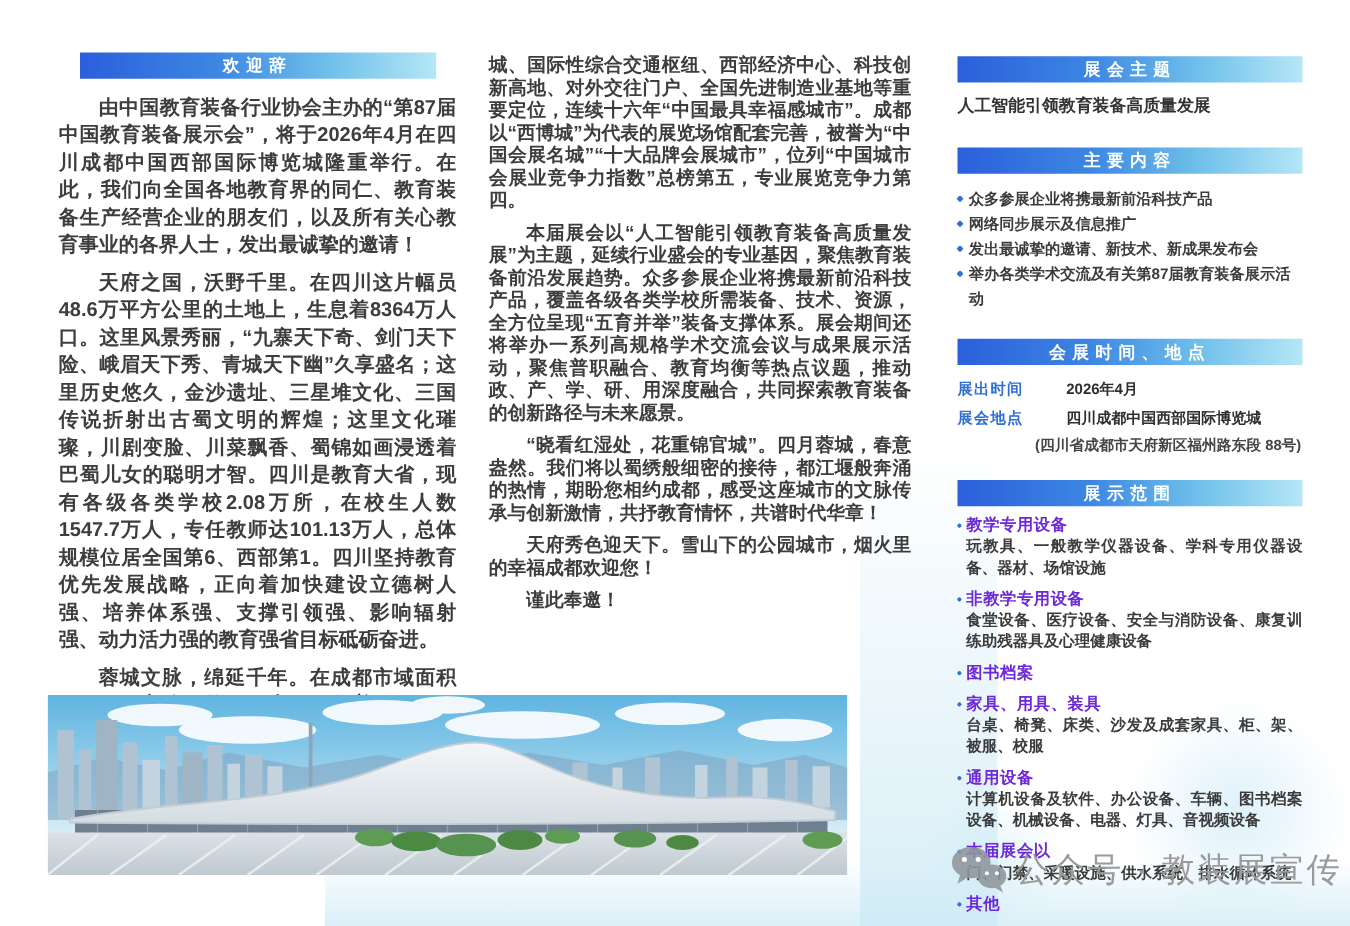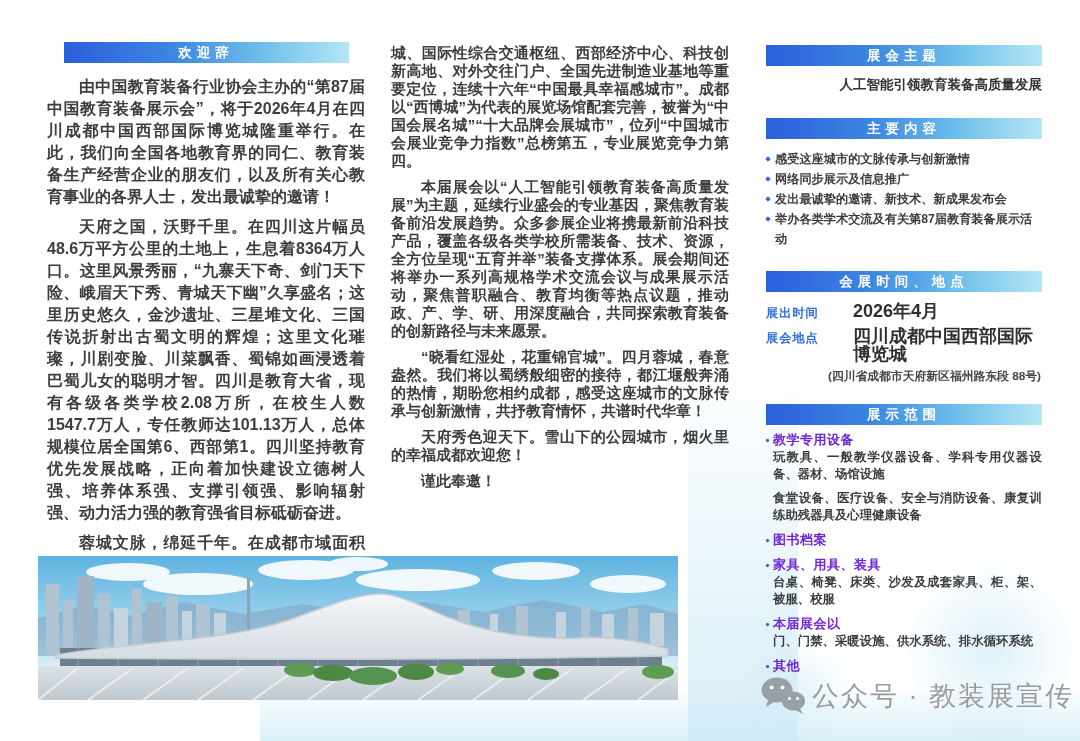--- a/index.html
+++ b/index.html
@@ -39,30 +39,30 @@
   .mid-panel{position:absolute;left:391px;top:44px;width:338px;}
   .mid-panel p{
     margin:0 0 8px 0;font-size:15px;line-height:18px;font-weight:600;
     text-align:justify;text-indent:2em;color:#3d3d3d;
   }
   .mid-panel p.cont{text-indent:0;}
 
   
   .right-panel{position:absolute;left:766px;top:45px;width:276px;}
   .right-panel .bar{margin:0 0 10px 0;}
-  .theme-text{font-size:13.5px;font-weight:600;color:#333;line-height:18px;margin-bottom:24px;text-align:right;}
+  .theme-text{font-size:13.5px;font-weight:600;color:#333;line-height:18px;margin-bottom:24px;}
   .bullet-list{list-style:none;margin:0 0 22px 0;padding:0;}
   .bullet-list li{display:flex;align-items:flex-start;font-size:12.2px;font-weight:600;
     color:#3c3c3c;line-height:20px;}
   .bdot{width:4px;height:4px;border-radius:1px;background:#2F6FD6;transform:rotate(45deg);
     margin:8px 5px 0 0;flex:0 0 4px;}
   .sched{margin-bottom:20px;}
   .sched-row{display:flex;align-items:baseline;margin-bottom:5px;gap:25px;}
   .sched-label{font-size:12.2px;font-weight:bold;color:#2F6FD6;letter-spacing:1px;flex:0 0 62px;}
-  .sched-value{font-size:18px;font-weight:600;color:#2f2f2f;line-height:18px;}
+  .sched-value{font-size:12px;font-weight:600;color:#2f2f2f;line-height:18px;}
   .sched-note{font-size:11.8px;font-weight:600;color:#454545;margin:1px 0 0 62px;line-height:16px;}
   .scope .cat{margin:0 0 7px 0;}
   .cat-title{display:flex;align-items:center;font-size:13px;font-weight:bold;color:#6d28d9;
     line-height:18px;letter-spacing:.5px;}
   .cat-title .bdot{margin:1px 4px 0 0;width:3px;height:3px;flex:0 0 3px;}
   .cat-items{font-size:12.4px;font-weight:600;color:#3c3c3c;line-height:17px;text-align:justify;
     padding-left:7px;}
 
   
   .photo{position:absolute;left:38px;top:556px;width:640px;height:144px;overflow:hidden;}
@@ -98,21 +98,21 @@
 
 <div class="right-panel">
 
   <div class="bar">展会主题</div>
   <div class="theme-text">人工智能引领教育装备高质量发展</div>
 
   <div class="bar">主要内容</div>
   <ul class="bullet-list">
     <li>
         <span class="bdot"></span>
-        <span>感受这座城市的文脉传承与创新激情</span>
+        <span>众多参展企业将携最新前沿科技产品</span>
       </li>
     <li>
         <span class="bdot"></span>
         <span>网络同步展示及信息推广</span>
       </li>
     <li>
         <span class="bdot"></span>
         <span>发出最诚挚的邀请、新技术、新成果发布会</span>
       </li>
     <li>
@@ -137,34 +137,45 @@
   <div class="bar" style="margin-bottom:6px;">展示范围</div>
   <div class="scope">
     <div class="cat">
       <div class="cat-title">
           <span class="bdot"></span>
           <span>教学专用设备</span>
         </div>
       <div class="cat-items">玩教具、一般教学仪器设备、学科专用仪器设备、器材、场馆设施</div>
     </div>
     <div class="cat">
+      <div class="cat-title">
+          <span class="bdot"></span>
+          <span>非教学专用设备</span>
+        </div>
       <div class="cat-items">食堂设备、医疗设备、安全与消防设备、康复训练助残器具及心理健康设备</div>
     </div>
     <div class="cat">
       <div class="cat-title">
           <span class="bdot"></span>
           <span>图书档案</span>
         </div>
     </div>
     <div class="cat">
       <div class="cat-title">
           <span class="bdot"></span>
           <span>家具、用具、装具</span>
         </div>
       <div class="cat-items">台桌、椅凳、床类、沙发及成套家具、柜、架、被服、校服</div>
+    </div>
+    <div class="cat">
+      <div class="cat-title">
+          <span class="bdot"></span>
+          <span>通用设备</span>
+        </div>
+      <div class="cat-items">计算机设备及软件、办公设备、车辆、图书档案设备、机械设备、电器、灯具、音视频设备</div>
     </div>
     <div class="cat">
       <div class="cat-title">
           <span class="bdot"></span>
           <span>本届展会以</span>
         </div>
       <div class="cat-items">门、门禁、采暖设施、供水系统、排水循环系统</div>
     </div>
     <div class="cat">
       <div class="cat-title">

